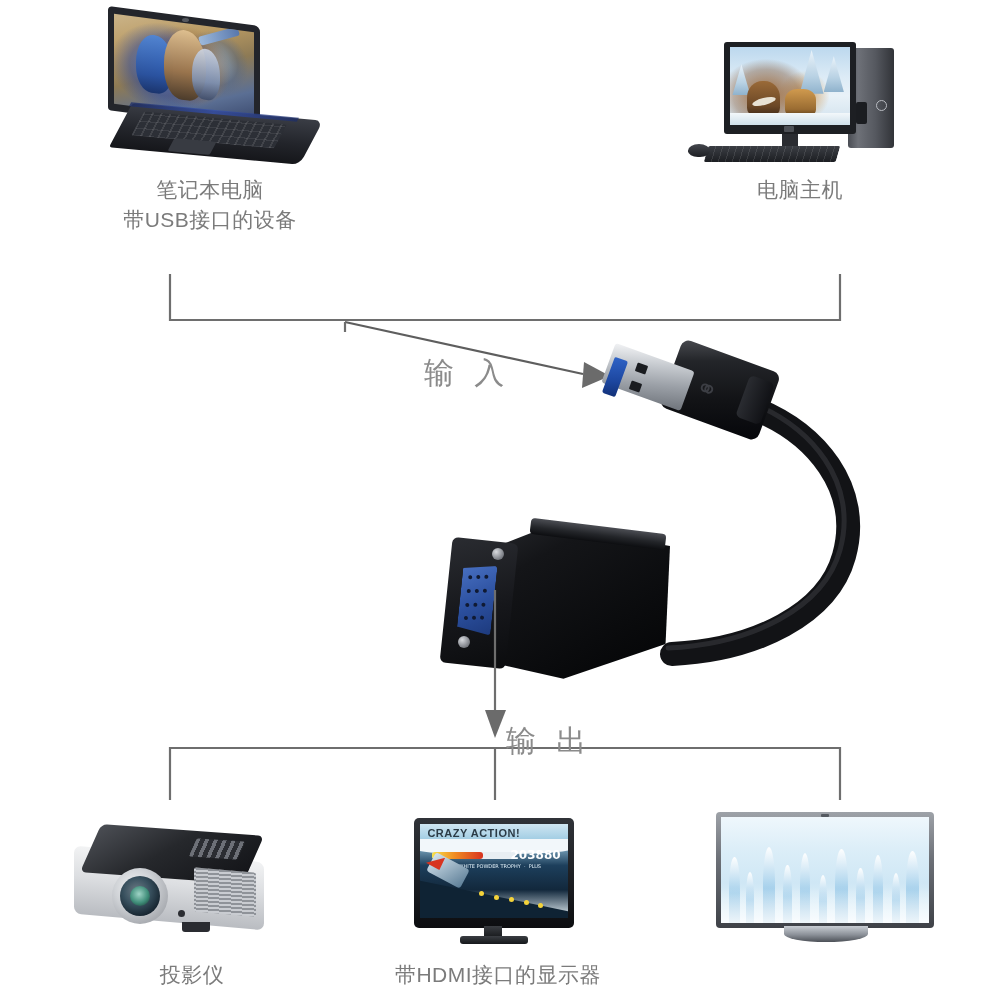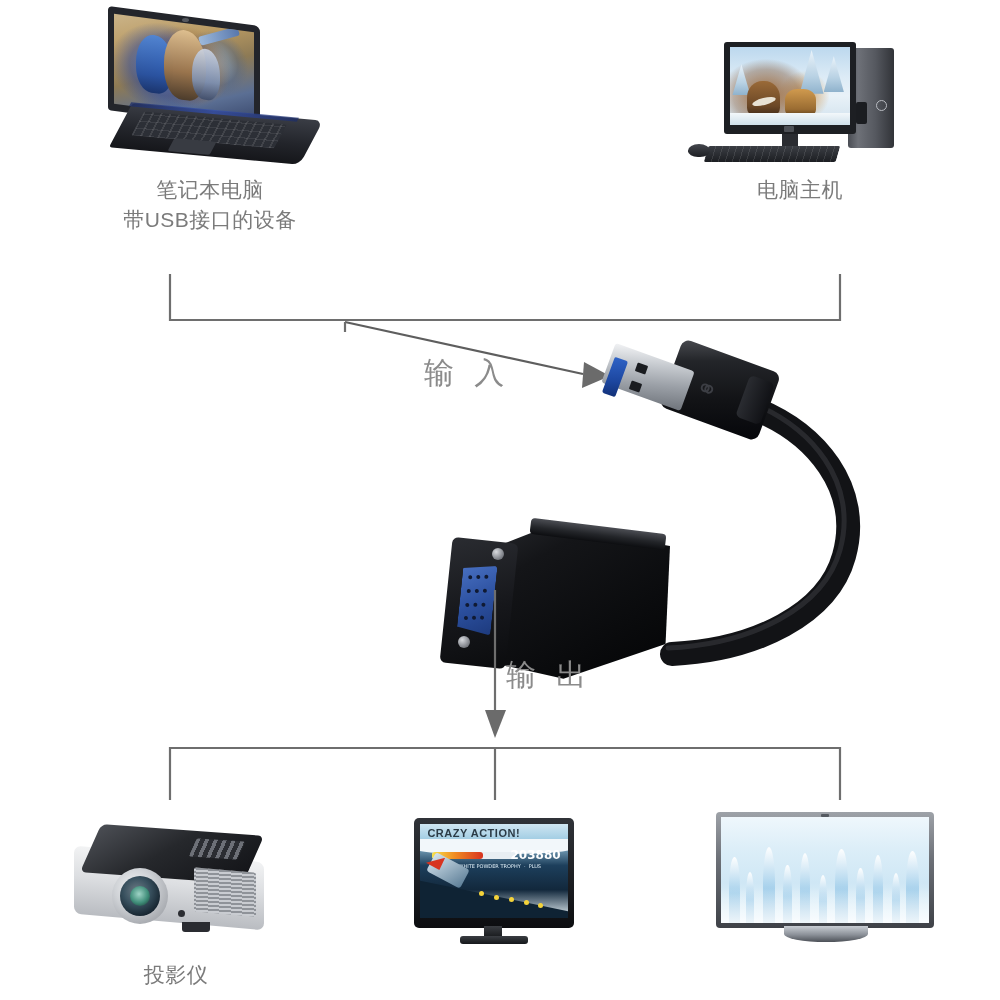--- a/index.html
+++ b/index.html
@@ -368,35 +368,35 @@
 
   <svg class="bracket-svg" width="1000" height="1000" style="pointer-events:none;">
     <path d="M495,590 L495,712" stroke="#6e6e6e" stroke-width="2.2" fill="none"></path>
     <polygon points="485,710 506,710 495,738" fill="#6b6b6b"></polygon>
     <g stroke="#6e6e6e" stroke-width="2.2" fill="none">
       <path d="M170,800 L170,748 L840,748 L840,800"></path>
       <path d="M495,748 L495,800"></path>
     </g>
   </svg>
 
-  <div class="flow-label" style="left:506px; top:660px;">输 出</div>
+  <div class="flow-label" style="left:506px; top:726px;">输 出</div>
 
   <div class="art" style="left:66px; top:818px; width:220px; height:130px;">
     <div class="pj-body" style="left:8px; top:36px; width:190px; height:68px; transform: skewY(5deg); border-radius:7px;"></div>
     <div class="pj-top" style="left:22px; top:12px; width:168px; height:48px; transform: skewX(-24deg) skewY(4deg); border-radius:6px;"></div>
     <div class="pj-vent" style="left:128px; top:52px; width:62px; height:44px; transform: skewY(5deg);"></div>
     <div class="abs" style="left:126px; top:22px; width:50px; height:18px; background:repeating-linear-gradient(90deg,#6d7077 0 4px,#2b2d32 4px 9px); transform: skewX(-24deg) skewY(4deg); border-radius:2px;"></div>
     <div class="pj-lens-ring" style="left:46px; top:50px; width:56px; height:56px;"></div>
     <div class="pj-lens" style="left:54px; top:58px; width:40px; height:40px;"></div>
     <div class="pj-lens-core" style="left:64px; top:68px; width:20px; height:20px;"></div>
     <div class="abs" style="left:112px; top:92px; width:7px; height:7px; background:#2b2d32; border-radius:50%;"></div>
     <div class="abs" style="left:116px; top:104px; width:28px; height:10px; background:#2a2c31; border-radius:0 0 3px 3px;"></div>
   </div>
 
-  <div class="dev-label" style="left:76px; top:960px; width:200px;">投影仪</div>
+  <div class="dev-label" style="left:92px; top:960px; width:200px;">投影仪</div>
 
   <div class="art" style="left:408px; top:818px; width:180px; height:130px;">
     <div class="mon-bezel" style="left:6px; top:0px; width:160px; height:110px;"></div>
     <div class="mon-screen" style="left:12px; top:6px; width:148px; height:94px;">
       <div class="mon-snowtop" style="left:-4%; top:16%; width:108%; height:16%;"></div>
       <div class="mon-banner" style="left:5%; top:3%; font-size:11px;">CRAZY ACTION!</div>
       <div class="mon-bar-bg" style="left:8%; top:30%; width:56%; height:7%;"></div>
       <div class="mon-bar-fill" style="left: 8%; top: 30%; width: 34.72%; height: 7%;"></div>
       <div class="mon-score" style="right:5%; top:26%; font-size:12px;">203880</div>
       <div class="mon-sub" style="left:26%; top:42%; font-size:5px;">WHITE POWDER TROPHY  ·  PLUS</div>
@@ -406,20 +406,21 @@
       <div class="mon-dot" style="left:40%; top:71%; width:5px; height:5px;"></div>
       <div class="mon-dot" style="left:50%; top:75%; width:5px; height:5px;"></div>
       <div class="mon-dot" style="left:60%; top:78%; width:5px; height:5px;"></div>
       <div class="mon-dot" style="left:70%; top:81%; width:5px; height:5px;"></div>
       <div class="mon-dot" style="left:80%; top:84%; width:5px; height:5px;"></div>
     </div>
     <div class="mon-stand" style="left:76px; top:108px; width:18px; height:12px;"></div>
     <div class="mon-stand" style="left:52px; top:118px; width:68px; height:8px; border-radius:3px;"></div>
   </div>
 
+  <div class="dev-label" style="left:378px; top:960px; width:240px;">带HDMI接口的显示器</div>
 
   <div class="art" style="left:716px; top:812px; width:226px; height:136px;">
     <div class="tv-bezel" style="left:0px; top:0px; width:218px; height:116px;"></div>
     <div class="tv-screen" style="left:5px; top:5px; width:208px; height:106px;">
       <div class="tv-blade" style="left:4%;  bottom:0; width:5%;  height:62%;"></div>
       <div class="tv-blade" style="left:12%; bottom:0; width:4%;  height:48%;"></div>
       <div class="tv-blade" style="left:20%; bottom:0; width:6%;  height:72%;"></div>
       <div class="tv-blade" style="left:30%; bottom:0; width:4%;  height:55%;"></div>
       <div class="tv-blade" style="left:38%; bottom:0; width:5%;  height:66%;"></div>
       <div class="tv-blade" style="left:47%; bottom:0; width:4%;  height:45%;"></div>

